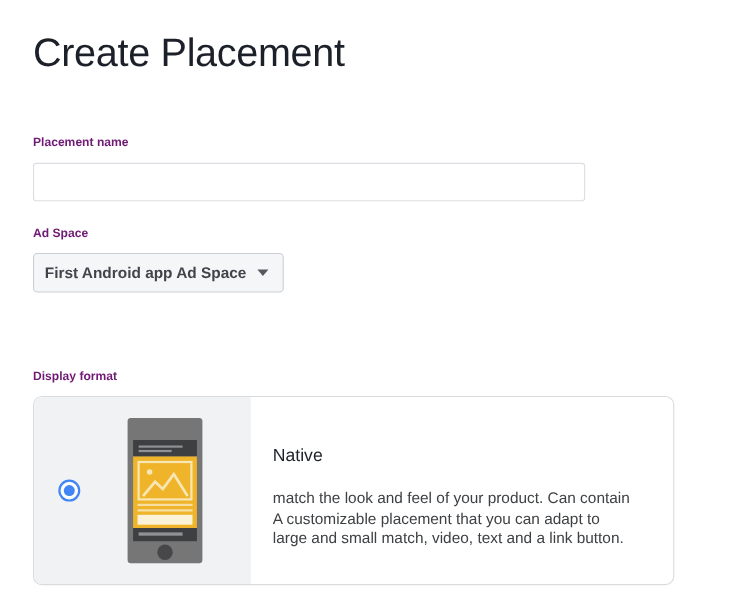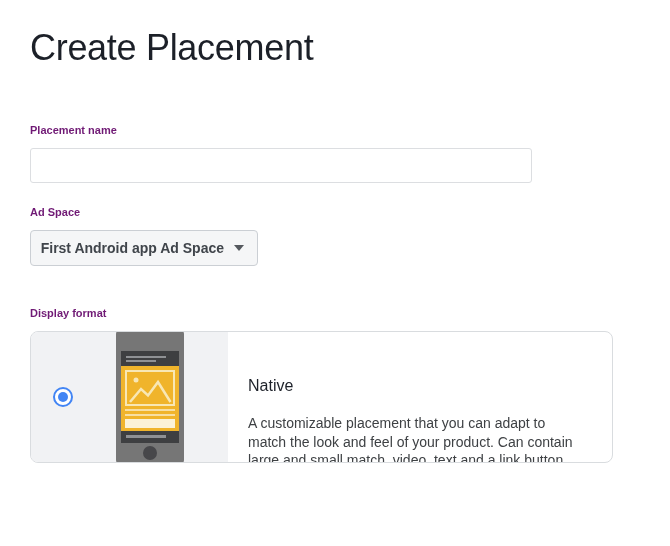--- a/index.html
+++ b/index.html
@@ -24,21 +24,21 @@
     display: block;
     font-size: 11px;
     font-weight: 700;
     color: #701a75;
     margin-bottom: 10px;
     line-height: 16px;
   }
 
   .section-placement { margin-top: 54px; }
   .section-adspace   { margin-top: 21px; }
-  .section-format    { margin-top: 39px; }
+  .section-format    { margin-top: 68px; }
 
   .text-input {
     width: 502px; height: 35px;
     border: 1px solid #dcdee1;
     border-radius: 3px;
     background: #ffffff;
     font-family: "Liberation Sans", sans-serif;
     font-size: 14px;
     padding: 0 10px;
     color: #1d2129;
@@ -66,21 +66,21 @@
   }
   .caret-down {
     width: 0; height: 0;
     border-left: 5px solid transparent;
     border-right: 5px solid transparent;
     border-top: 6px solid #55595e;
     margin-left: 10px;
   }
 
   .format-card {
-    width: 583px; height: 132px;
+    width: 583px; height: 172px;
     border: 1px solid #d9dcdf;
     border-radius: 8px;
     background: #ffffff;
     display: flex;
     overflow: hidden;
     cursor: pointer;
   }
   .format-left {
     width: 197px;
     flex: 0 0 197px;
@@ -235,21 +235,21 @@
             </div>
           </div>
           <div class="home-button"></div>
         </div>
 
       </div>
 
       <div class="format-right">
         <div class="format-name">Native</div>
         <div class="format-desc">
+          <span>match the look and feel of your product. Can contain</span>
           <span>A customizable placement that you can adapt to</span>
-          <span>match the look and feel of your product. Can contain</span>
           <span>large and small match, video, text and a link button.</span>
         </div>
       </div>
     </div>
   </div>
 
 </div>
 
 </body></html>

